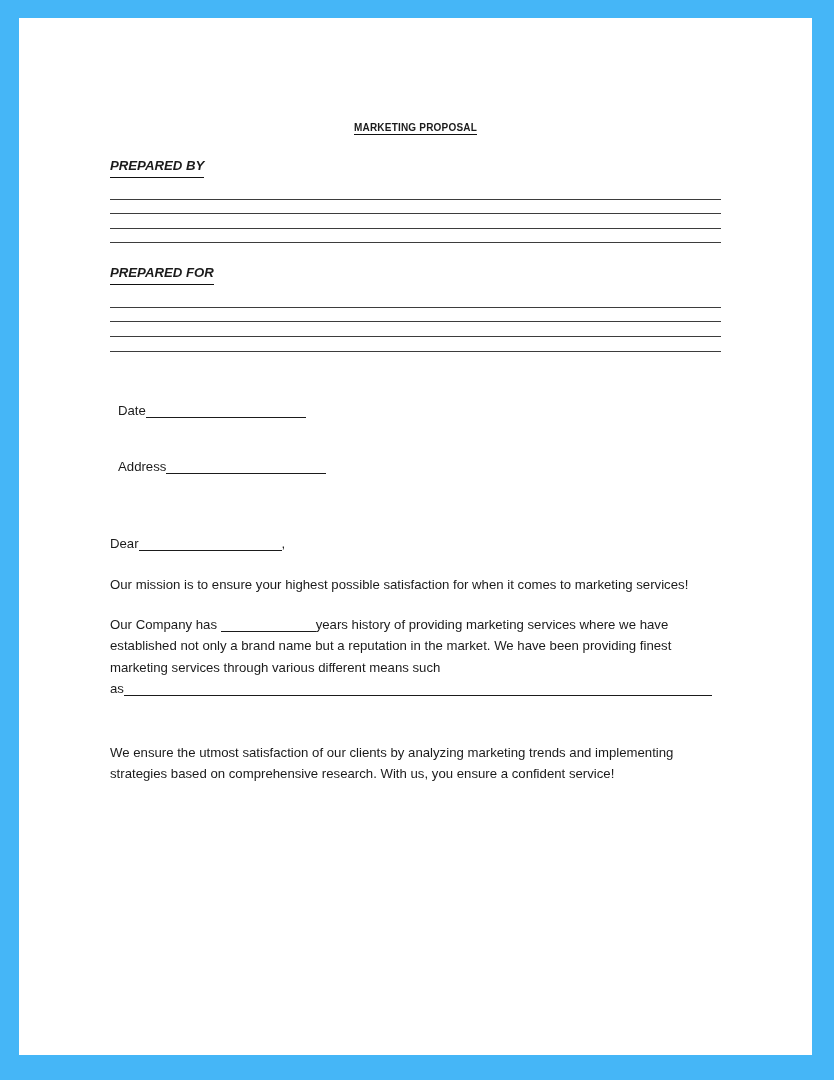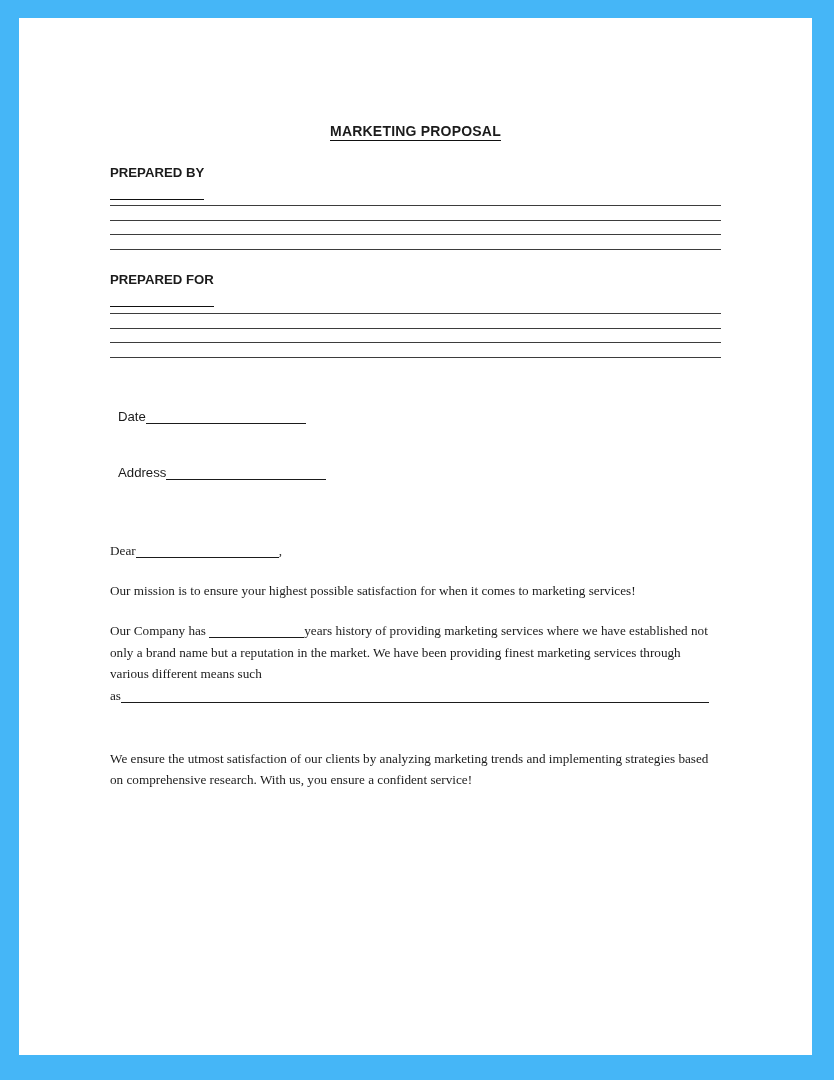--- a/index.html
+++ b/index.html
@@ -33,39 +33,40 @@
     top: 0;
     width: 611px;          
     color: #1b1b1b;
     font-size: 13.2px;
     line-height: 1.62;
   }
 
   .doc-title {
     text-align: center;
     font-weight: bold;
-    font-size: 14px;
+    font-size: 10px;
     letter-spacing: .2px;
     margin: 0;
     padding-top: 102px;
   }
   .doc-title span {
     border-bottom: 1.6px solid #111;
     padding-bottom: 1px;
   }
 
   .section-head {
     font-weight: bold;
     font-size: 13.2px;
     margin: 0;
     padding-top: 19px;
   }
   .section-head span {
     border-bottom: 1.6px solid #111;
-    padding-bottom: 19px;
+    padding-bottom: 4px;
+    font-style: italic;
   }
 
   
   .rule-group {
     padding-top: 22px;
   }
   .rule-group.for-block {
     padding-top: 23px;
   }
   .rule-line {
@@ -90,21 +91,20 @@
   }
   .blank.w-field  { width: 160px; }
   .blank.w-name   { width: 143px; }
   .blank.w-co     { width: 186px; }
   .blank.w-years  { width: 95px; }
 
   
   .para {
     margin: 0;
     padding-top: 20px;
-    font-family: Liberation Serif, serif;
   }
   .para.greeting   { padding-top: 48px; }
   .para.intro      { padding-top: 17px; }
   .para.mission    { padding-top: 19px; }
   .para.company    { padding-top: 19px; }
   .para.ensure     { padding-top: 42px; }
   .para.contact    { padding-top: 19px; }
 
   .as-line {
     white-space: nowrap;

